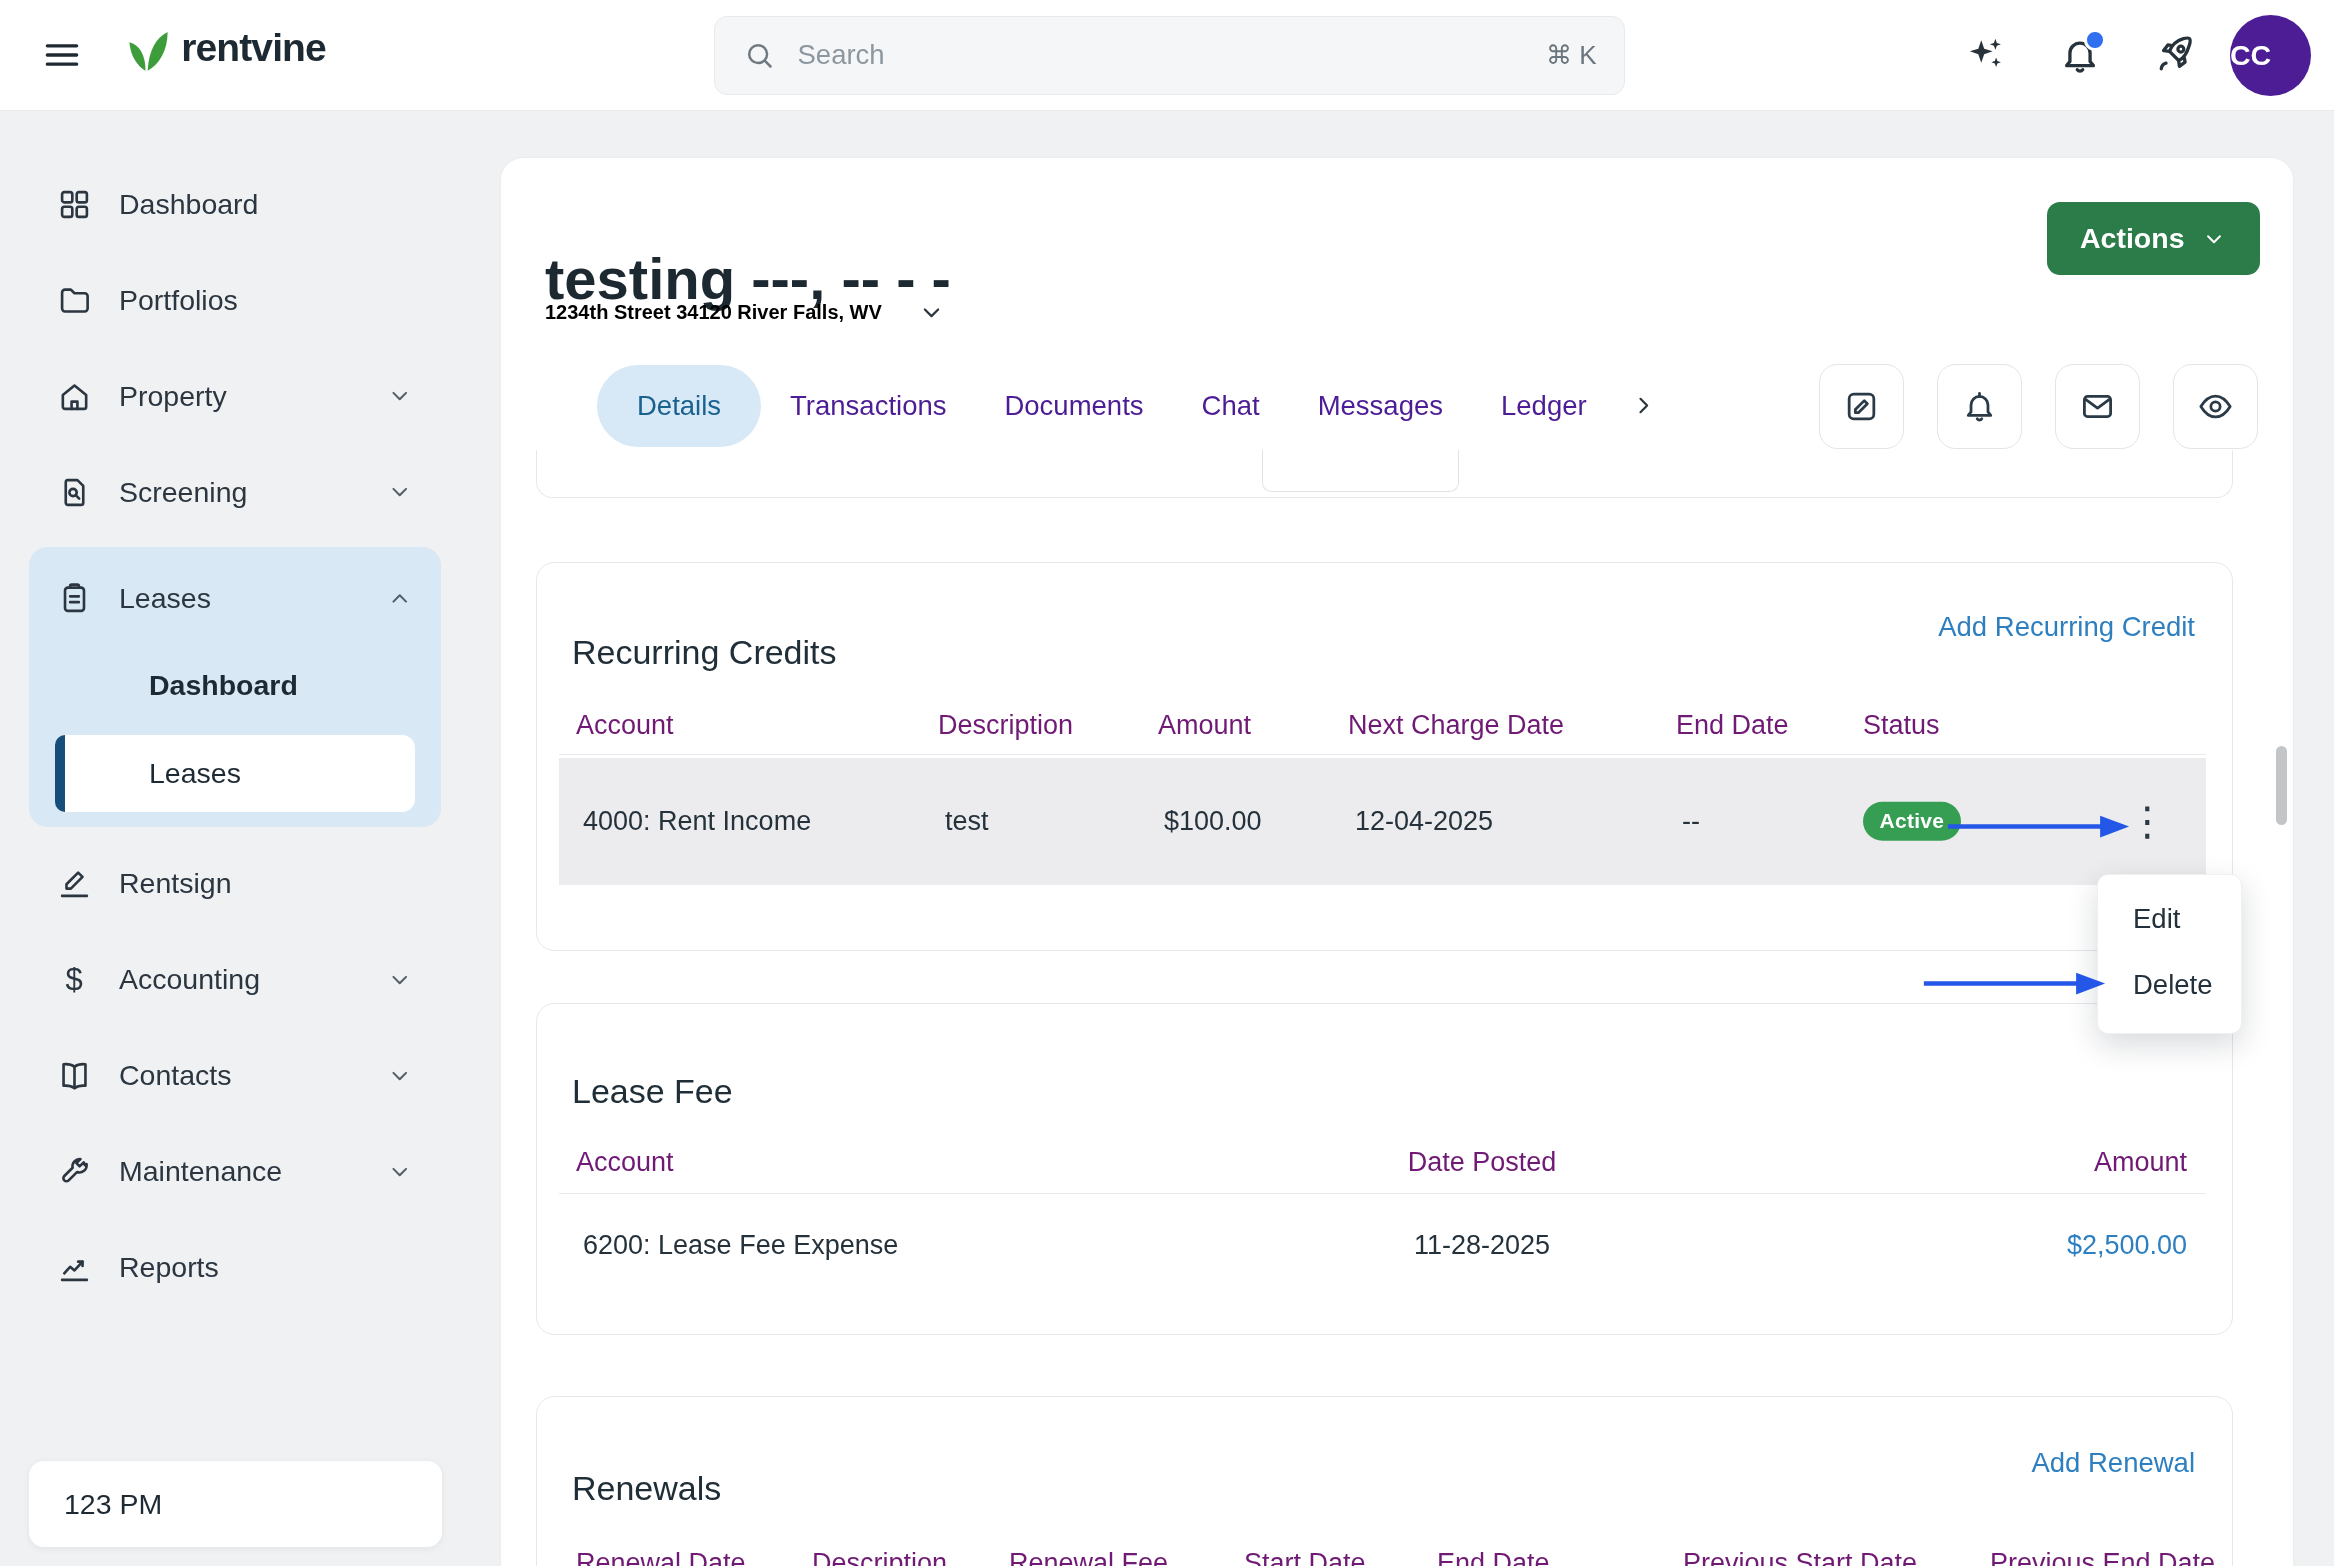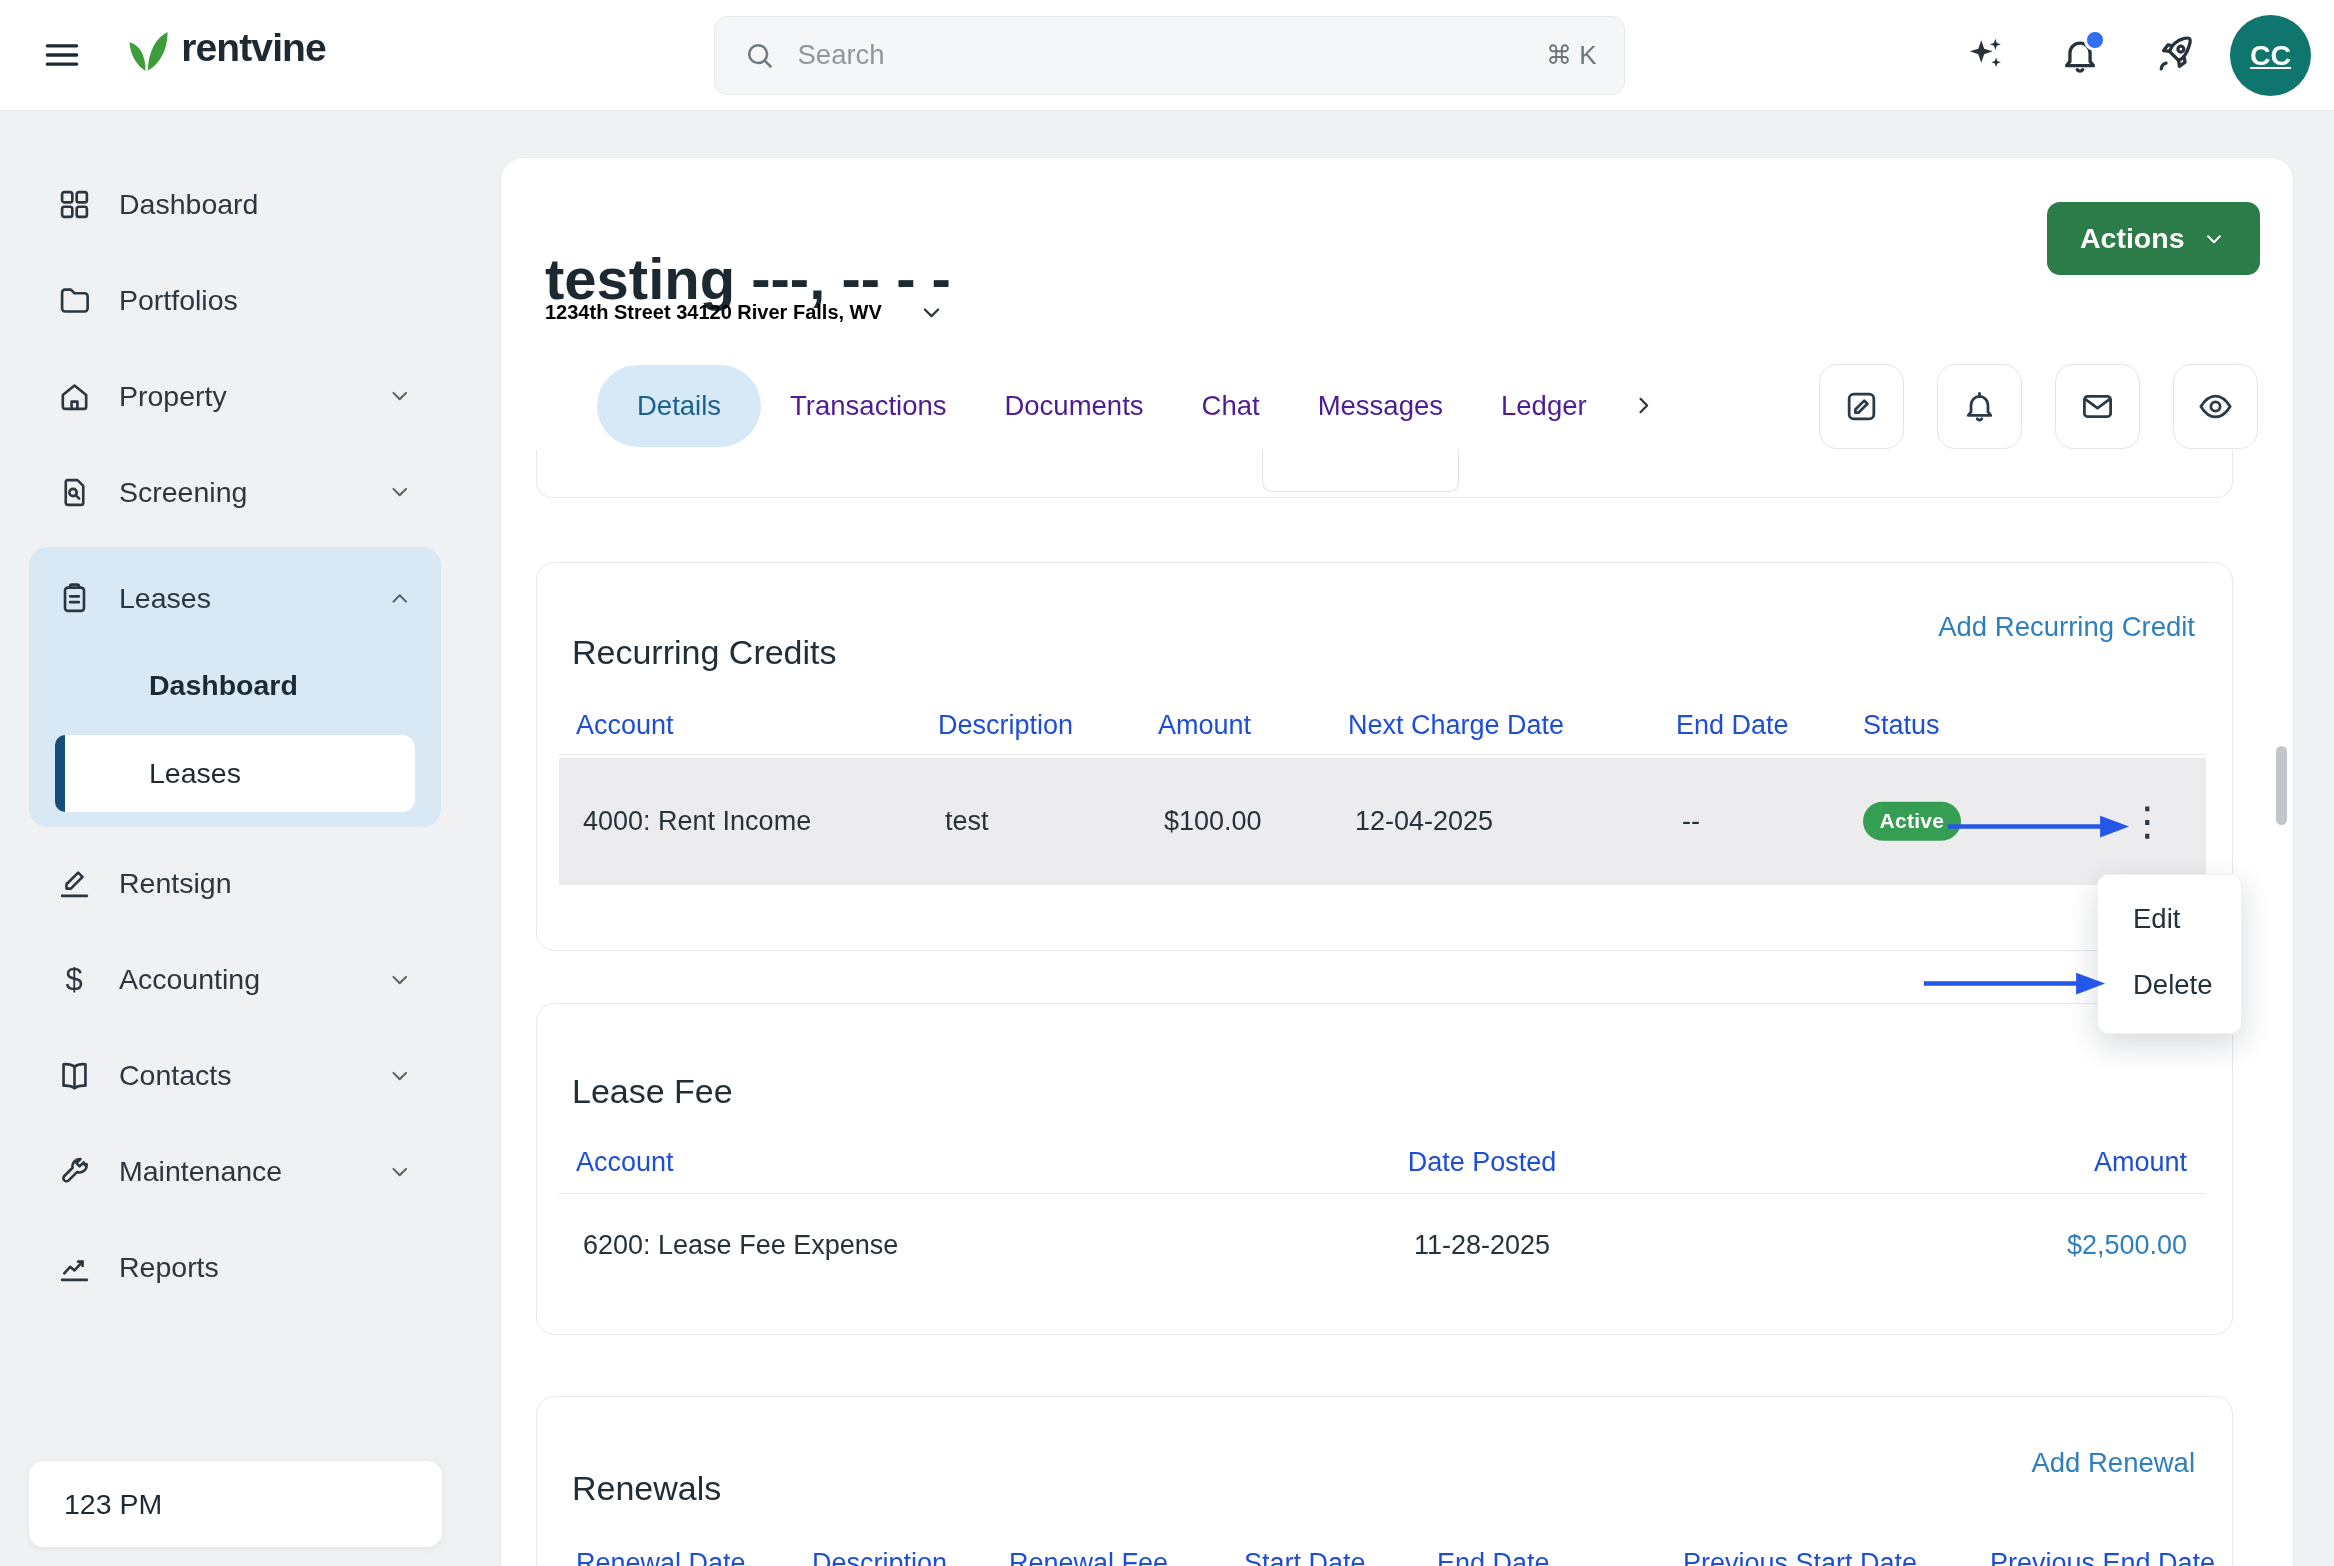--- a/index.html
+++ b/index.html
@@ -18,22 +18,22 @@
              border:1.4px solid #e8eaeb;border-radius:13px;display:flex;align-items:center;padding:0 27.5px;box-sizing:border-box;}
   .searchbar svg{width:33px;height:33px;color:#6e7981;flex:0 0 auto;}
   .searchbar input{flex:1;margin-left:20px;border:none;outline:none;background:transparent;
              font-size:27.5px;color:#222f39;font-family:"Liberation Sans",sans-serif;}
   .searchbar input::placeholder{color:#8d979f;}
   .search-shortcut{font-size:26px;color:#6b757d;white-space:nowrap;}
   .tb-btn{position:absolute;top:33px;width:44px;height:44px;color:#27323b;cursor:pointer;}
   .bell-dot{position:absolute;top:-3.7px;right:-3.7px;width:15.6px;height:15.6px;border-radius:50%;
             background:#2f6ff0;border:3.7px solid #fff;}
   .avatar{position:absolute;left:2230px;top:14.7px;width:81px;height:81px;border-radius:50%;
-          background:#0f766e;color:#fff;display:flex;align-items:center;justify-content:center;
-          font-size:28.5px;font-weight:700;cursor:pointer;text-decoration:underline;}
+          background:#4c1d95;color:#fff;display:flex;align-items:center;justify-content:flex-start;
+          font-size:28.5px;font-weight:700;cursor:pointer;}
 
   
   .sidebar{position:absolute;top:116px;left:0;width:478px;bottom:0;padding:40px 37px 0 29px;box-sizing:border-box;}
   .side-item{display:flex;align-items:center;height:96px;padding:0 27.5px;border-radius:14.7px;
              font-size:28.5px;color:#2b3640;cursor:pointer;}
   .side-item .s-ic{width:35px;height:35px;margin-right:27.5px;color:#2b3640;flex:0 0 auto;}
   .side-item .chev{margin-left:auto;width:27.5px;height:27.5px;color:#535e67;}
   .dollar-glyph{width:35px;margin-right:27.5px;font-size:31px;font-weight:500;text-align:center;}
   .leases-group{background:#d9e8f5;border-radius:18.4px;margin-top:7.3px;padding:3.7px 0 14.7px 0;}
   .sub-item{display:flex;align-items:center;height:77px;margin:0 26px;padding-left:94px;
@@ -72,21 +72,21 @@
 
   .partial-card{position:absolute;left:35px;top:292px;width:1697px;height:48px;box-sizing:border-box;
             border:1.4px solid #e5e8ea;border-top:none;border-radius:0 0 16.5px 16.5px;}
   .partial-frag{position:absolute;left:725px;top:0;width:197px;height:42px;box-sizing:border-box;
             border:1.4px solid #e0e4e7;border-top:none;border-radius:0 0 9.2px 9.2px;}
 
   .section{position:absolute;left:35px;width:1697px;border:1.4px solid #e5e8ea;border-radius:18.4px;
            background:#fff;box-sizing:border-box;}
   .section-title{position:absolute;left:35px;font-size:34px;font-weight:500;color:#202e38;}
   .section-link{position:absolute;right:37px;font-size:27.5px;color:#2e7fc0;cursor:pointer;white-space:nowrap;}
-  .th{position:absolute;font-size:27px;font-weight:500;color:#1d4ed8;white-space:nowrap;}
+  .th{position:absolute;font-size:27px;font-weight:500;color:#701a75;white-space:nowrap;}
   .td{position:absolute;font-size:27px;color:#25323c;white-space:nowrap;transform:translateY(-50%);}
   .divider{position:absolute;left:22px;width:1647px;height:0;border-top:1.4px solid #e8ebed;}
 
   
   .rc{top:404px;height:389px;}
   .rc-rowbg{position:absolute;left:22px;top:195px;width:1647px;height:127px;background:#ececee;}
   .badge{position:absolute;transform:translateY(-50%);background:#369e53;color:#fff;font-size:21px;
          font-weight:700;padding:7.3px 16.5px;border-radius:917px;letter-spacing:0.3px;}
   .kebab{position:absolute;transform:translateY(-50%);font-size:40px;color:#2c3944;cursor:pointer;
          line-height:1;padding:3.7px 9.2px;}

